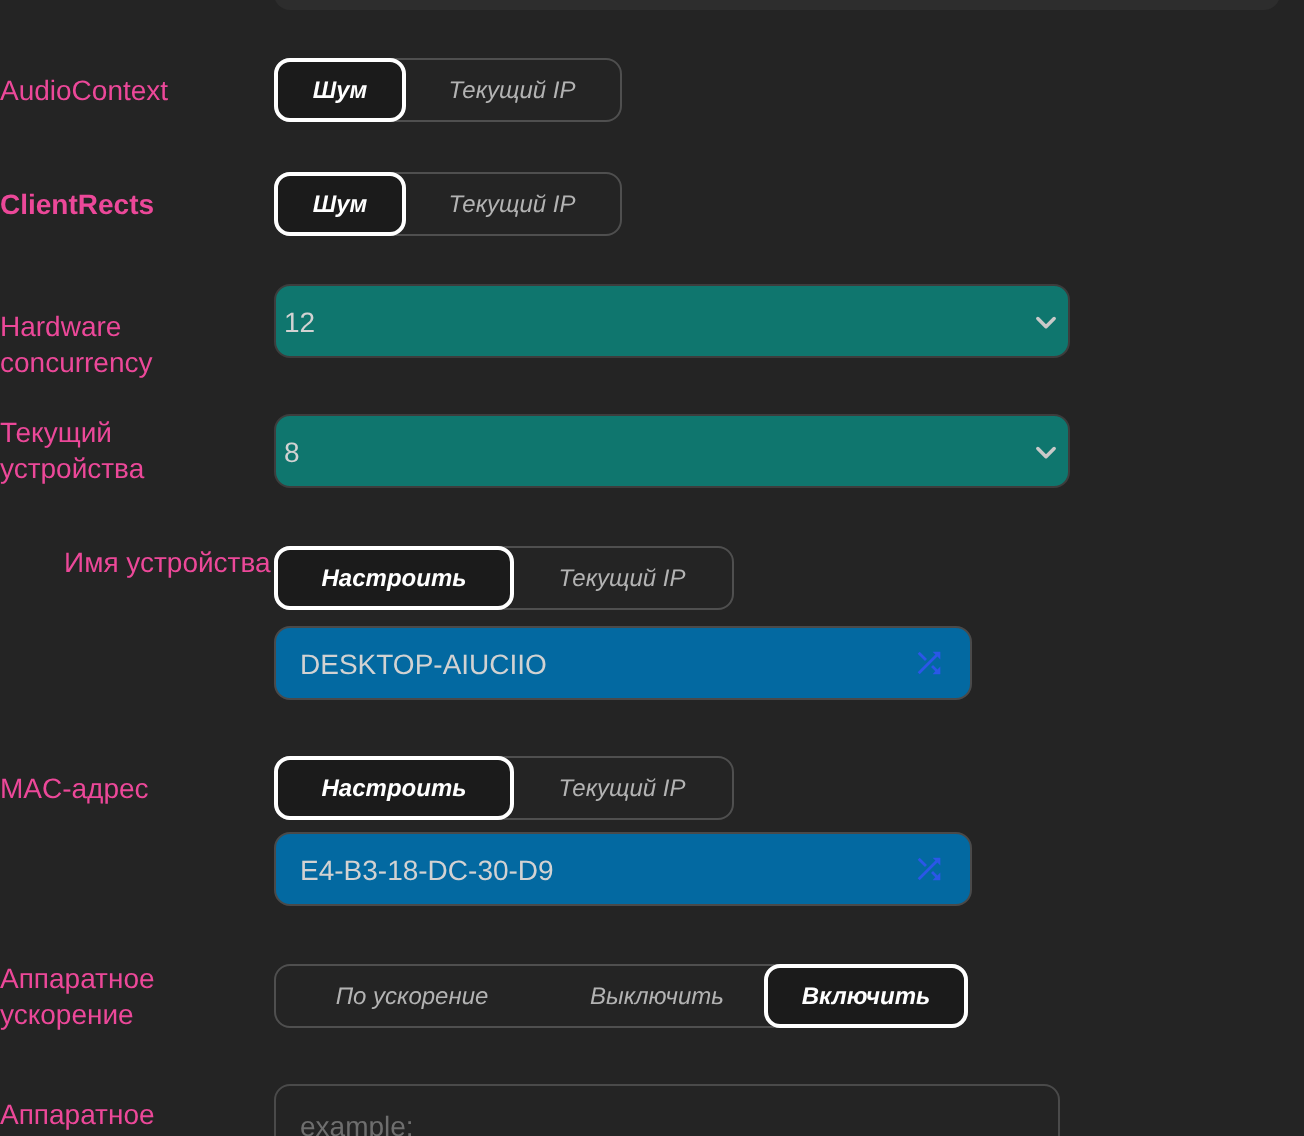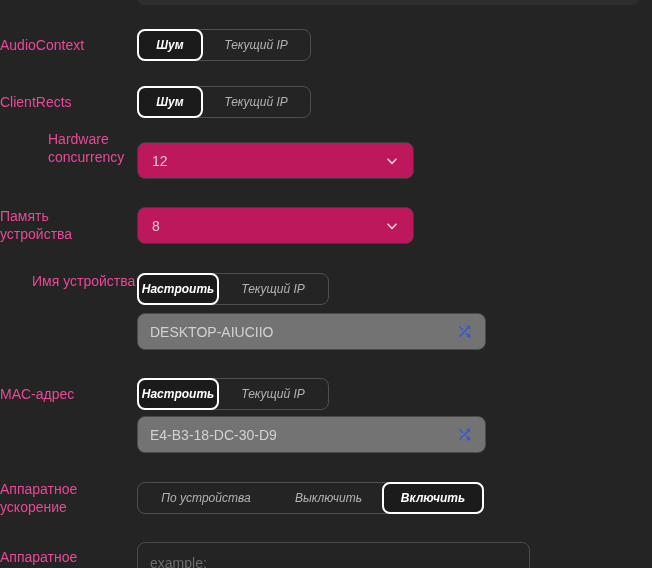--- a/index.html
+++ b/index.html
@@ -38,37 +38,37 @@
     color:#b3b3b3;font-size:12px;
     font-family:"Liberation Sans","DejaVu Sans",sans-serif;
     padding:0;cursor:pointer;white-space:nowrap;font-style:italic;
   }
   .seg.selected{
     border:2px solid #ffffff;border-radius:8px;
     margin:-1px;background:#1b1b1b;
     color:#ffffff;font-weight:700;z-index:1;
   }
   .w66{width:66px;}.w108{width:108px;}
-  .w105{width:82px;text-align:center;}.w110{width:110px;}
+  .w105{width:120px;text-align:center;}.w110{width:110px;}
   .w136{width:136px;}.w102{width:102px;}.w109{width:109px;}
 
   
   .select{
-    position:absolute;left:137px;width:277px;height:37px;
-    box-sizing:border-box;background:#be185d;
+    position:absolute;left:137px;width:398px;height:37px;
+    box-sizing:border-box;background:#0f766e;
     border:1px solid #3d3d3d;border-radius:8px;
     display:flex;align-items:center;
-    padding:0 14px;color:#d2d2d2;font-size:14px;cursor:pointer;
+    padding:0 4px;color:#d2d2d2;font-size:14px;cursor:pointer;
   }
   .select .chev{margin-left:auto;display:block;}
 
   
   .field{
     position:absolute;left:137px;width:349px;height:37px;
-    box-sizing:border-box;background:#737373;
+    box-sizing:border-box;background:#0369a1;
     border:1px solid #4a4a4a;border-radius:8px;
     display:flex;align-items:center;padding:0 12px;
   }
   .field input{
     flex:1;background:transparent;border:none;outline:none;
     color:#d2d2d2;font-size:14px;
     font-family:"Liberation Sans","DejaVu Sans",sans-serif;
     padding:0;min-width:0;
   }
   .field .shuffle{flex:none;margin-left:8px;cursor:pointer;display:block;}
@@ -90,35 +90,35 @@
 <div class="panel">
 
   <div class="top-partial"></div>
 
   <div class="row-label" style="top:36px;">AudioContext</div>
   <div class="seg-group" style="left:137px;top:29px;">
     <button class="seg selected w66">Шум</button>
     <button class="seg w108">Текущий IP</button>
   </div>
 
-  <div class="row-label" style="top:93px;">ClientRects</div>
+  <div class="row-label" style="top:93px;font-weight:bold;">ClientRects</div>
   <div class="seg-group" style="left:137px;top:86px;">
     <button class="seg selected w66">Шум</button>
     <button class="seg w108">Текущий IP</button>
   </div>
 
-  <div class="row-label" style="top:130px;padding-left:48px;">Hardware concurrency</div>
+  <div class="row-label" style="top:154px;">Hardware concurrency</div>
   <div class="select" style="top:142px;">
     <span>12</span>
     <svg class="chev" width="14" height="14" viewBox="0 0 24 24" fill="none" stroke="#c9c9c9" stroke-width="3" stroke-linecap="round" stroke-linejoin="round">
         <polyline points="5,9 12,16 19,9"></polyline>
       </svg>
   </div>
 
-  <div class="row-label" style="top:207px;">Память устройства</div>
+  <div class="row-label" style="top:207px;">Текущий устройства</div>
   <div class="select" style="top:207px;">
     <span>8</span>
     <svg class="chev" width="14" height="14" viewBox="0 0 24 24" fill="none" stroke="#c9c9c9" stroke-width="3" stroke-linecap="round" stroke-linejoin="round">
         <polyline points="5,9 12,16 19,9"></polyline>
       </svg>
   </div>
 
   <div class="row-label" style="top:272px;padding-left:32px;">Имя устройства</div>
   <div class="seg-group" style="left:137px;top:273px;">
     <button class="seg selected w105">Настроить</button>
@@ -138,21 +138,21 @@
   </div>
   <div class="field" style="top:416px;">
     <input type="text" value="E4-B3-18-DC-30-D9" style="">
     <svg class="shuffle" width="17" height="17" viewBox="0 0 24 24" fill="#2b57e8">
         <path d="M10.59 9.17L5.41 4 4 5.41l5.17 5.17 1.42-1.41zM14.5 4l2.04 2.04L4 18.59 5.41 20 17.96 7.46 20 9.5V4h-5.5zm.33 9.41l-1.41 1.41 3.03 3.03L14.5 20H20v-5.5l-2.04 2.04-3.13-3.13z"></path>
       </svg>
   </div>
 
   <div class="row-label" style="top:480px;">Аппаратное ускорение</div>
   <div class="seg-group" style="left:137px;top:482px;">
-    <button class="seg w136">По устройства</button>
+    <button class="seg w136">По ускорение</button>
     <button class="seg w109">Выключить</button>
     <button class="seg selected w102">Включить</button>
   </div>
 
   <div class="row-label" style="top:548px;">Аппаратное</div>
   <textarea class="args-area" placeholder="example:" style=""></textarea>
 
 </div>
 
 </body></html>

